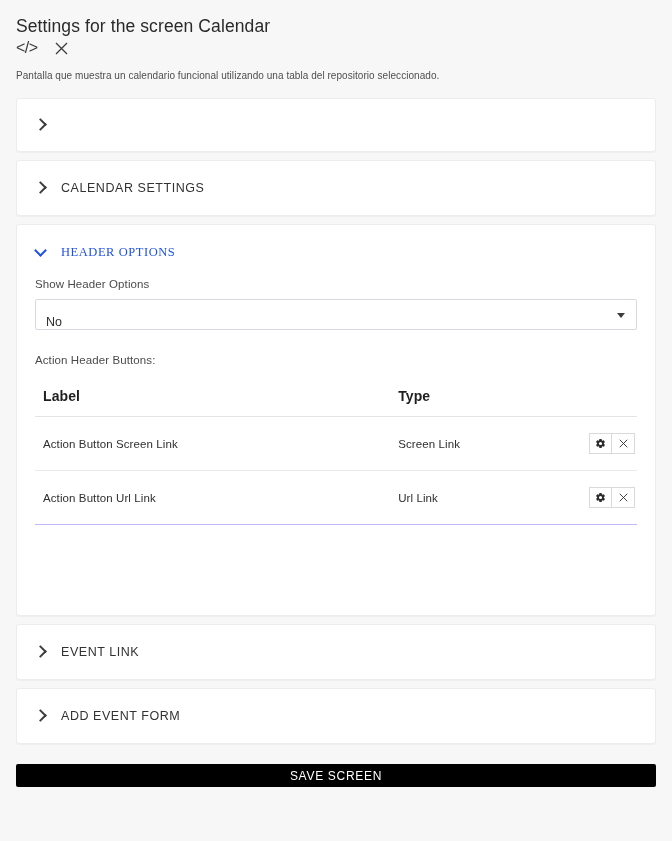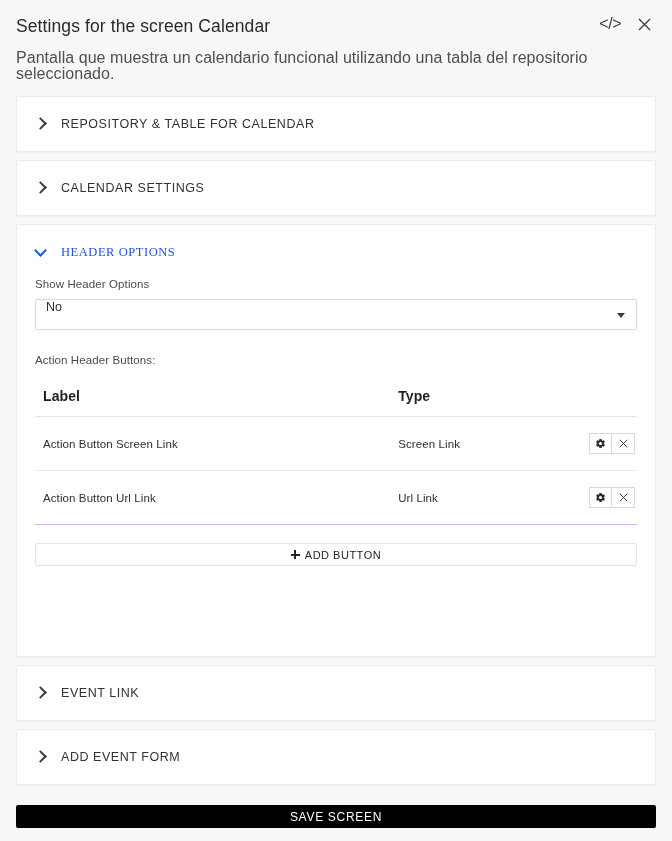--- a/index.html
+++ b/index.html
@@ -15,20 +15,21 @@
 
   
   .dlg-header {
     padding: 14px 20px 0 16px;
     background: #f7f7f7;
   }
   .dlg-title-row {
     display: flex;
     align-items: flex-start;
     justify-content: space-between;
+    flex-direction: column;
   }
   .dlg-title {
     font-size: 17.5px;
     font-weight: 400;
     color: #2a2a2a;
     letter-spacing: .1px;
     line-height: 24px;
   }
   .dlg-header-icons { display: flex; align-items: center; gap: 16px; padding-top: 2px; }
   .hdr-icon {
@@ -36,21 +37,21 @@
     cursor: pointer;
     display: inline-flex;
     align-items: center;
     justify-content: center;
     line-height: 1;
   }
   .icon-code { font-size: 16px; font-family: "Liberation Sans", sans-serif; letter-spacing: -0.5px; }
   .icon-close svg { display:block; }
   .dlg-sub {
     margin-top: 12px;
-    font-size: 16px;
+    font-size: 10px;
     color: #4f4f4f;
     line-height: 16px;
     letter-spacing: .05px;
   }
 
   
   .sections { padding: 14px 16px 0 16px; }
   .card {
     background: #ffffff;
     border: 1px solid #ececec;
@@ -111,21 +112,21 @@
 
   
   .select-wrap { position: relative; }
   .select-box {
     width: 100%;
     height: 31px;
     border: 1px solid #d6dadf;
     border-radius: 2px;
     background: #fff;
     display: flex;
-    align-items: flex-start;
+    align-items: flex-end;
     padding: 0 10px;
     font-size: 12.5px;
     color: #2d2d2d;
     cursor: pointer;
   }
   .select-caret {
     position: absolute;
     right: 12px;
     top: 50%;
     margin-top: -2px;
@@ -247,21 +248,20 @@
       </div>
     </div>
     <div class="dlg-sub">Pantalla que muestra un calendario funcional utilizando una tabla del repositorio seleccionado.</div>
   </div>
 
   <div class="sections">
 
     <div class="card">
       <div class="acc-head">
         <span class="chev"></span>
-        <span class="acc-title">REPOSITORY &amp; TABLE FOR CALENDAR</span>
       </div>
     </div>
 
     <div class="card">
       <div class="acc-head">
         <span class="chev"></span>
         <span class="acc-title">CALENDAR SETTINGS</span>
       </div>
     </div>
 
@@ -325,24 +325,20 @@
                     <svg width="9" height="9" viewBox="0 0 12 12" aria-hidden="true">
                       <path d="M1 1 L11 11 M11 1 L1 11" stroke="#2b2b2b" stroke-width="1.2" fill="none"></path>
                     </svg>
                   </span>
                 </span>
               </td>
             </tr>
           </tbody>
         </table>
 
-        <div class="add-btn">
-          <span class="plus"></span>
-          <span>ADD BUTTON</span>
-        </div>
 
         <div class="filler"></div>
       </div>
     </div>
 
     <div class="card">
       <div class="acc-head">
         <span class="chev"></span>
         <span class="acc-title">EVENT LINK</span>
       </div>

